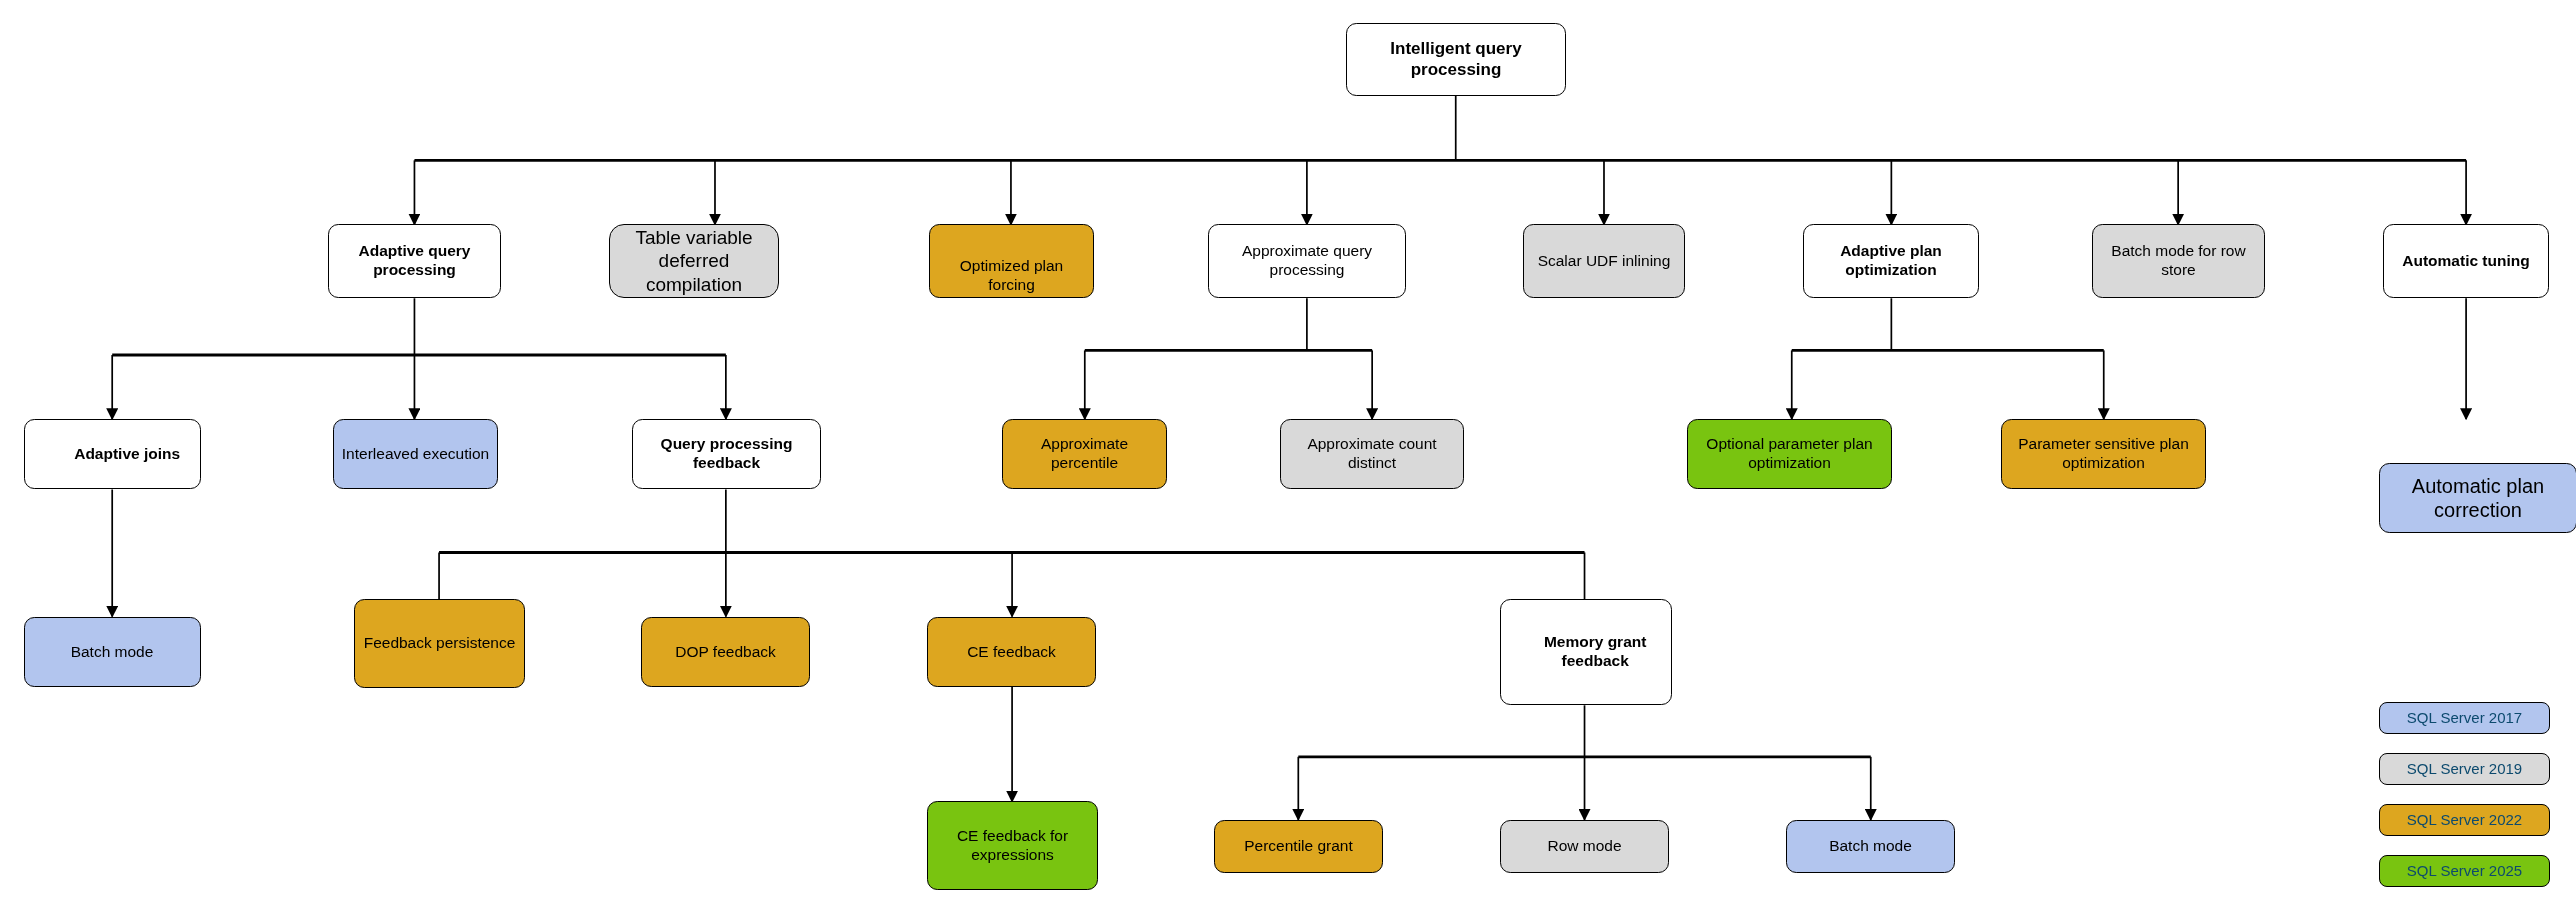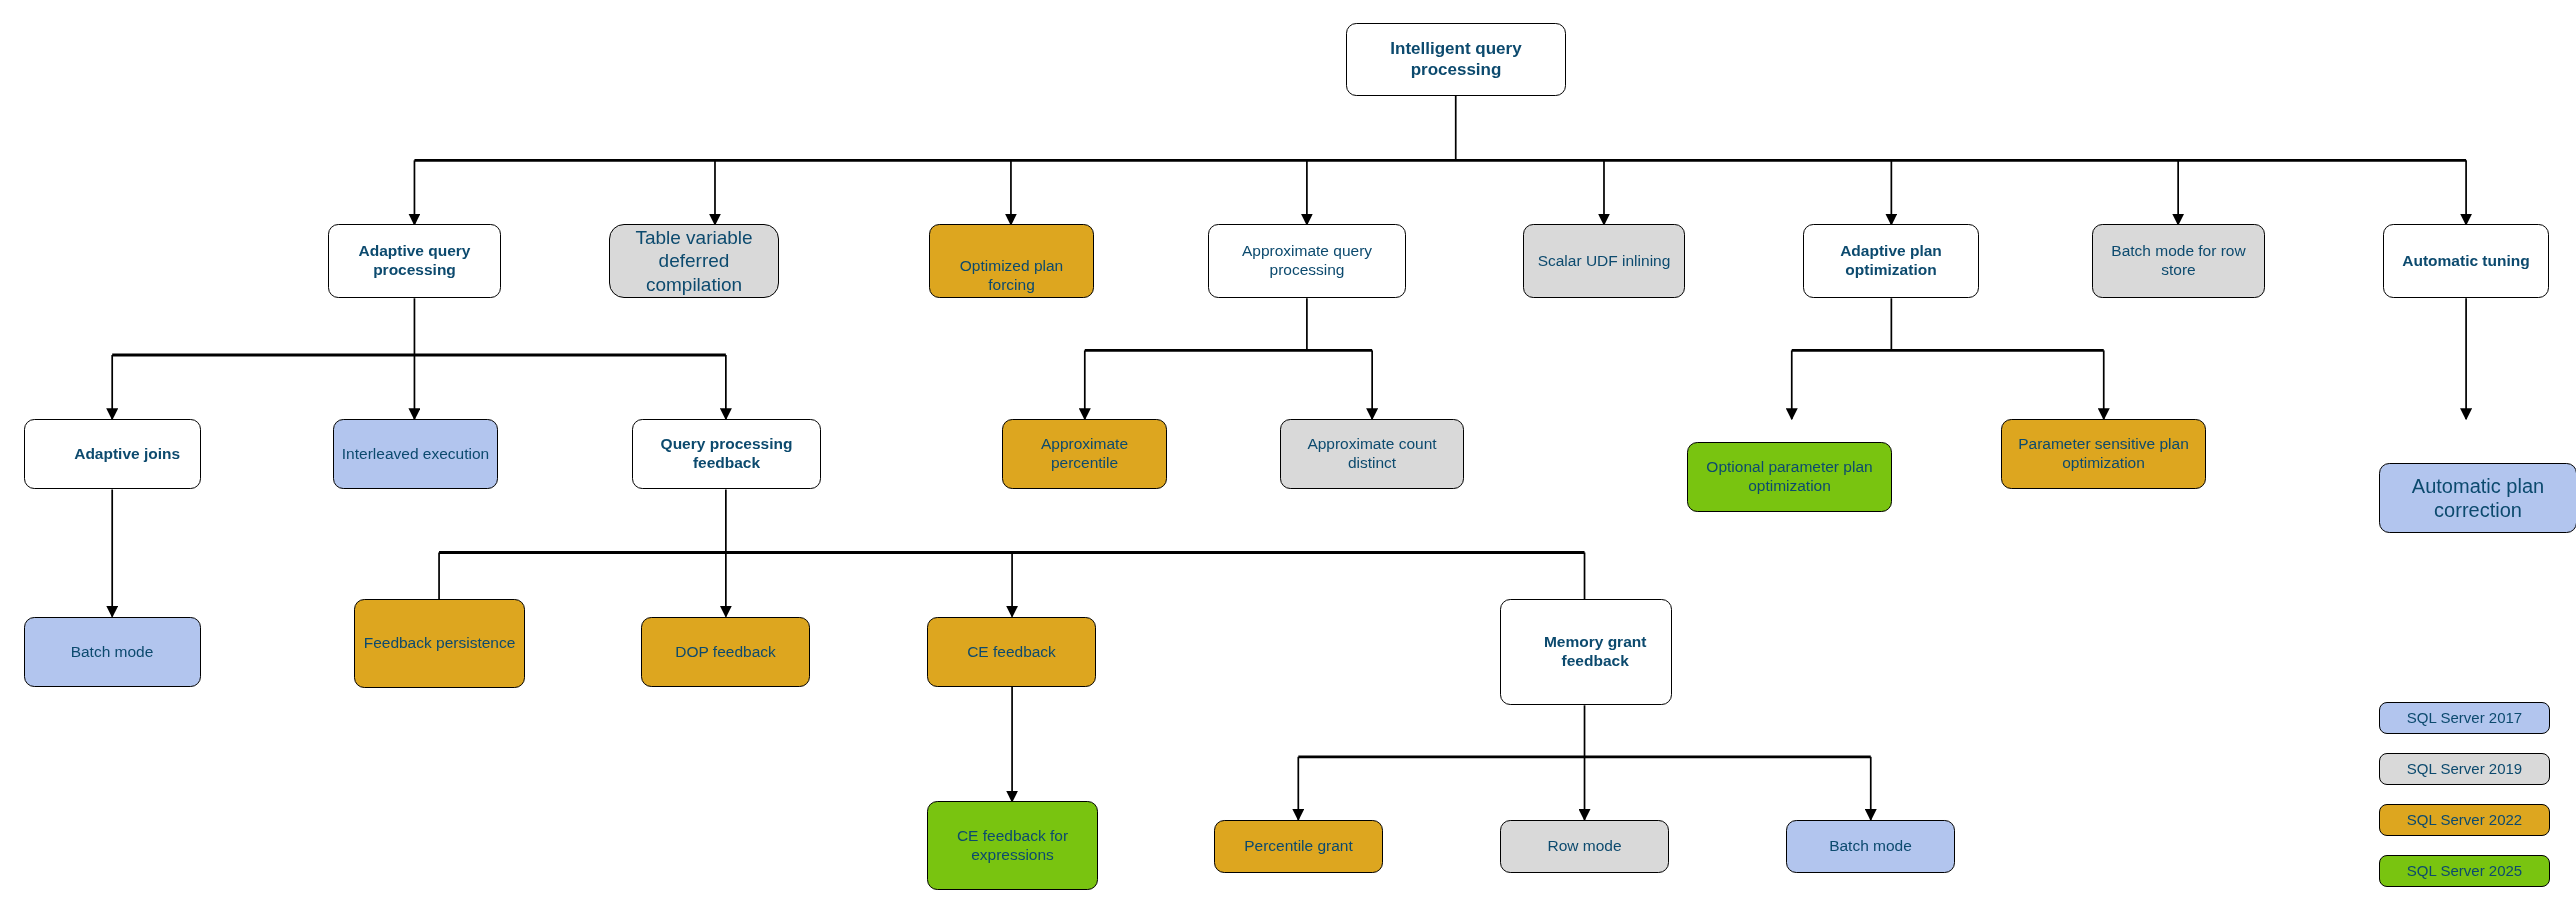--- a/index.html
+++ b/index.html
@@ -26,21 +26,21 @@
   .node {
     position: absolute;
     box-sizing: border-box;
     border: 1.7px solid #000000;
     border-radius: 10.3px;
     display: flex;
     align-items: center;
     justify-content: center;
     text-align: center;
     line-height: 1.22;
-    color: #0c4a6e;
+    color: #000000;
     padding: 2.3px 5.7px;
     background: #ffffff;
     z-index: 3;
   }
   .node .label {
     display: block;
     white-space: pre-line;
   }
   .fill-white  { background: #ffffff; }
   .fill-gray   { background: #d9d9d9; }
@@ -176,21 +176,21 @@
   </div>
 
   <div class="node fill-orange" style="left:1002px; top:419px; width:165px; height:70px; font-size:15.5px;">
     <span class="label">Approximate percentile</span>
   </div>
 
   <div class="node fill-gray" style="left:1280px; top:419px; width:184px; height:70px; font-size:15.5px;">
     <span class="label">Approximate count distinct</span>
   </div>
 
-  <div class="node fill-green" style="left:1687px; top:419px; width:205px; height:70px; font-size:15.5px;margin-top:23px;">
+  <div class="node fill-green" style="left:1687px; top:419px; width:205px; height:70px; font-size:15.5px;">
     <span class="label">Optional parameter plan optimization</span>
   </div>
 
   <div class="node fill-orange" style="left:2001px; top:419px; width:205px; height:70px; font-size:15.5px;">
     <span class="label">Parameter sensitive plan optimization</span>
   </div>
 
   <div class="node fill-blue" style="left:2379px; top:419px; width:198px; height:70px; font-size:20px;margin-top:44px;">
     <span class="label">Automatic plan correction</span>
   </div>

